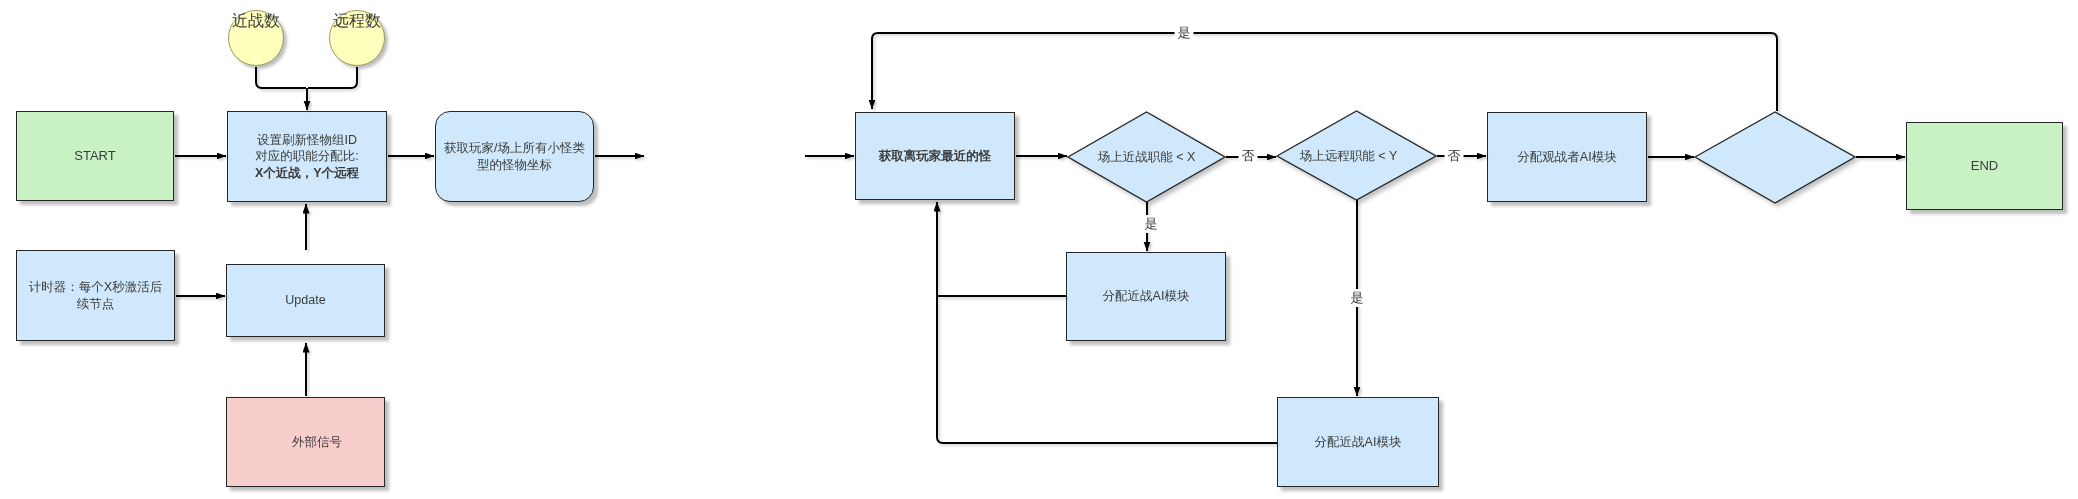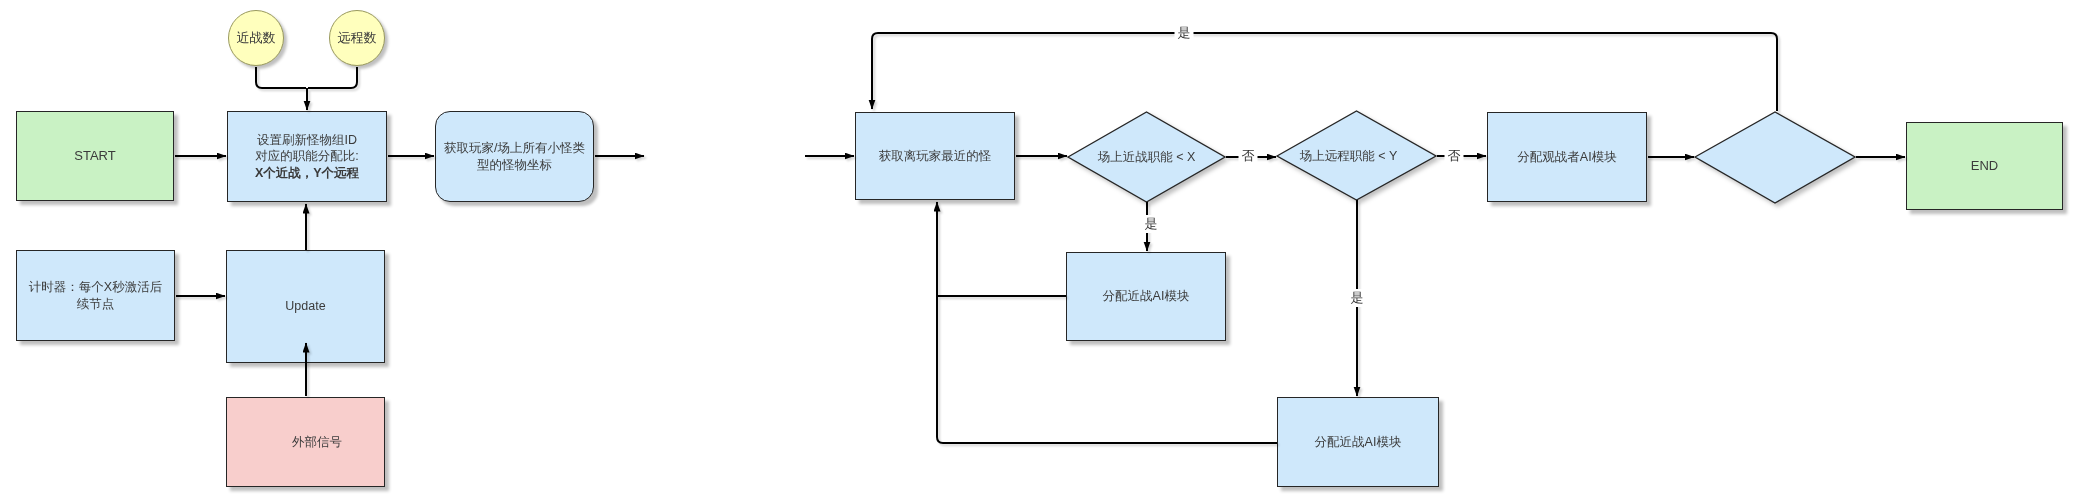--- a/index.html
+++ b/index.html
@@ -23,22 +23,22 @@
     z-index:1;
   }
   .process{background:var(--process-fill,#cfe8fb);}
   .terminal{background:var(--terminal-fill,#c9f2c4);font-size:13px;}
   .signal{background:var(--signal-fill,#f8cecc);padding-left:29px;}
   .bold-line{font-weight:bold;}
   .data-circle{
     position:absolute;box-sizing:border-box;border-radius:50%;
     background:var(--data-fill,#ffffbd);
     border:1px solid var(--data-border,#99995e);
-    display:flex;align-items:center;justify-content:center;
-    font-size:13px;color:var(--text,#3b3b3b);
+    display:flex;justify-content:center;
+    font-size:16px;color:var(--text,#3b3b3b);
     box-shadow:3px 3px 3px rgba(0,0,0,0.25);
     z-index:1;
     font-family:Liberation Serif, serif;
   }
   svg.edges{position:absolute;left:0;top:0;z-index:2;pointer-events:none;}
   .edges .line{stroke:var(--connector,#000);stroke-width:2;fill:none;stroke-linejoin:round;}
   .edges .diamond{fill:var(--process-fill,#cfe8fb);stroke:var(--shape-border,#262626);stroke-width:1.4;}
   .shadowed{filter:drop-shadow(3px 3px 2px rgba(0,0,0,0.25));}
   .line-shadow{filter:drop-shadow(2px 2px 1px rgba(0,0,0,0.18));}
   .diamond-label{
@@ -72,34 +72,34 @@
   <div class="node process" style="left:227px;top:111px;width:160px;height:91px;">
     <div>设置刷新怪物组ID</div>
     <div>对应的职能分配比:</div>
     <div class="bold-line">X个近战，Y个远程</div>
   </div>
 
   <div class="node process" style="left:16px;top:250px;width:159px;height:91px;">
     <span>计时器：每个X秒激活后续节点</span>
   </div>
 
-  <div class="node process" style="left:226px;top:250px;width:159px;height:113px;justify-content:center;">
+  <div class="node process" style="left:226px;top:264px;width:159px;height:73px;justify-content:center;">
     <span>Update</span>
   </div>
 
   <div class="node signal" style="left:226px;top:397px;width:159px;height:90px;">
     <span>外部信号</span>
   </div>
 
   <div class="node process" style="left:435px;top:111px;width:159px;height:91px;border-radius:15px;">
     <span>获取玩家/场上所有小怪类型的怪物坐标</span>
   </div>
 
 
-  <div class="node process" style="left:855px;top:112px;width:160px;height:88px;">
+  <div class="node process" style="left:855px;top:112px;width:160px;height:88px;font-weight:bold;">
     <span>获取离玩家最近的怪</span>
   </div>
 
   <div class="node process" style="left:1066px;top:252px;width:160px;height:89px;">
     <span>分配近战AI模块</span>
   </div>
 
   <div class="node process" style="left:1277px;top:397px;width:162px;height:90px;">
     <span>分配近战AI模块</span>
   </div>

